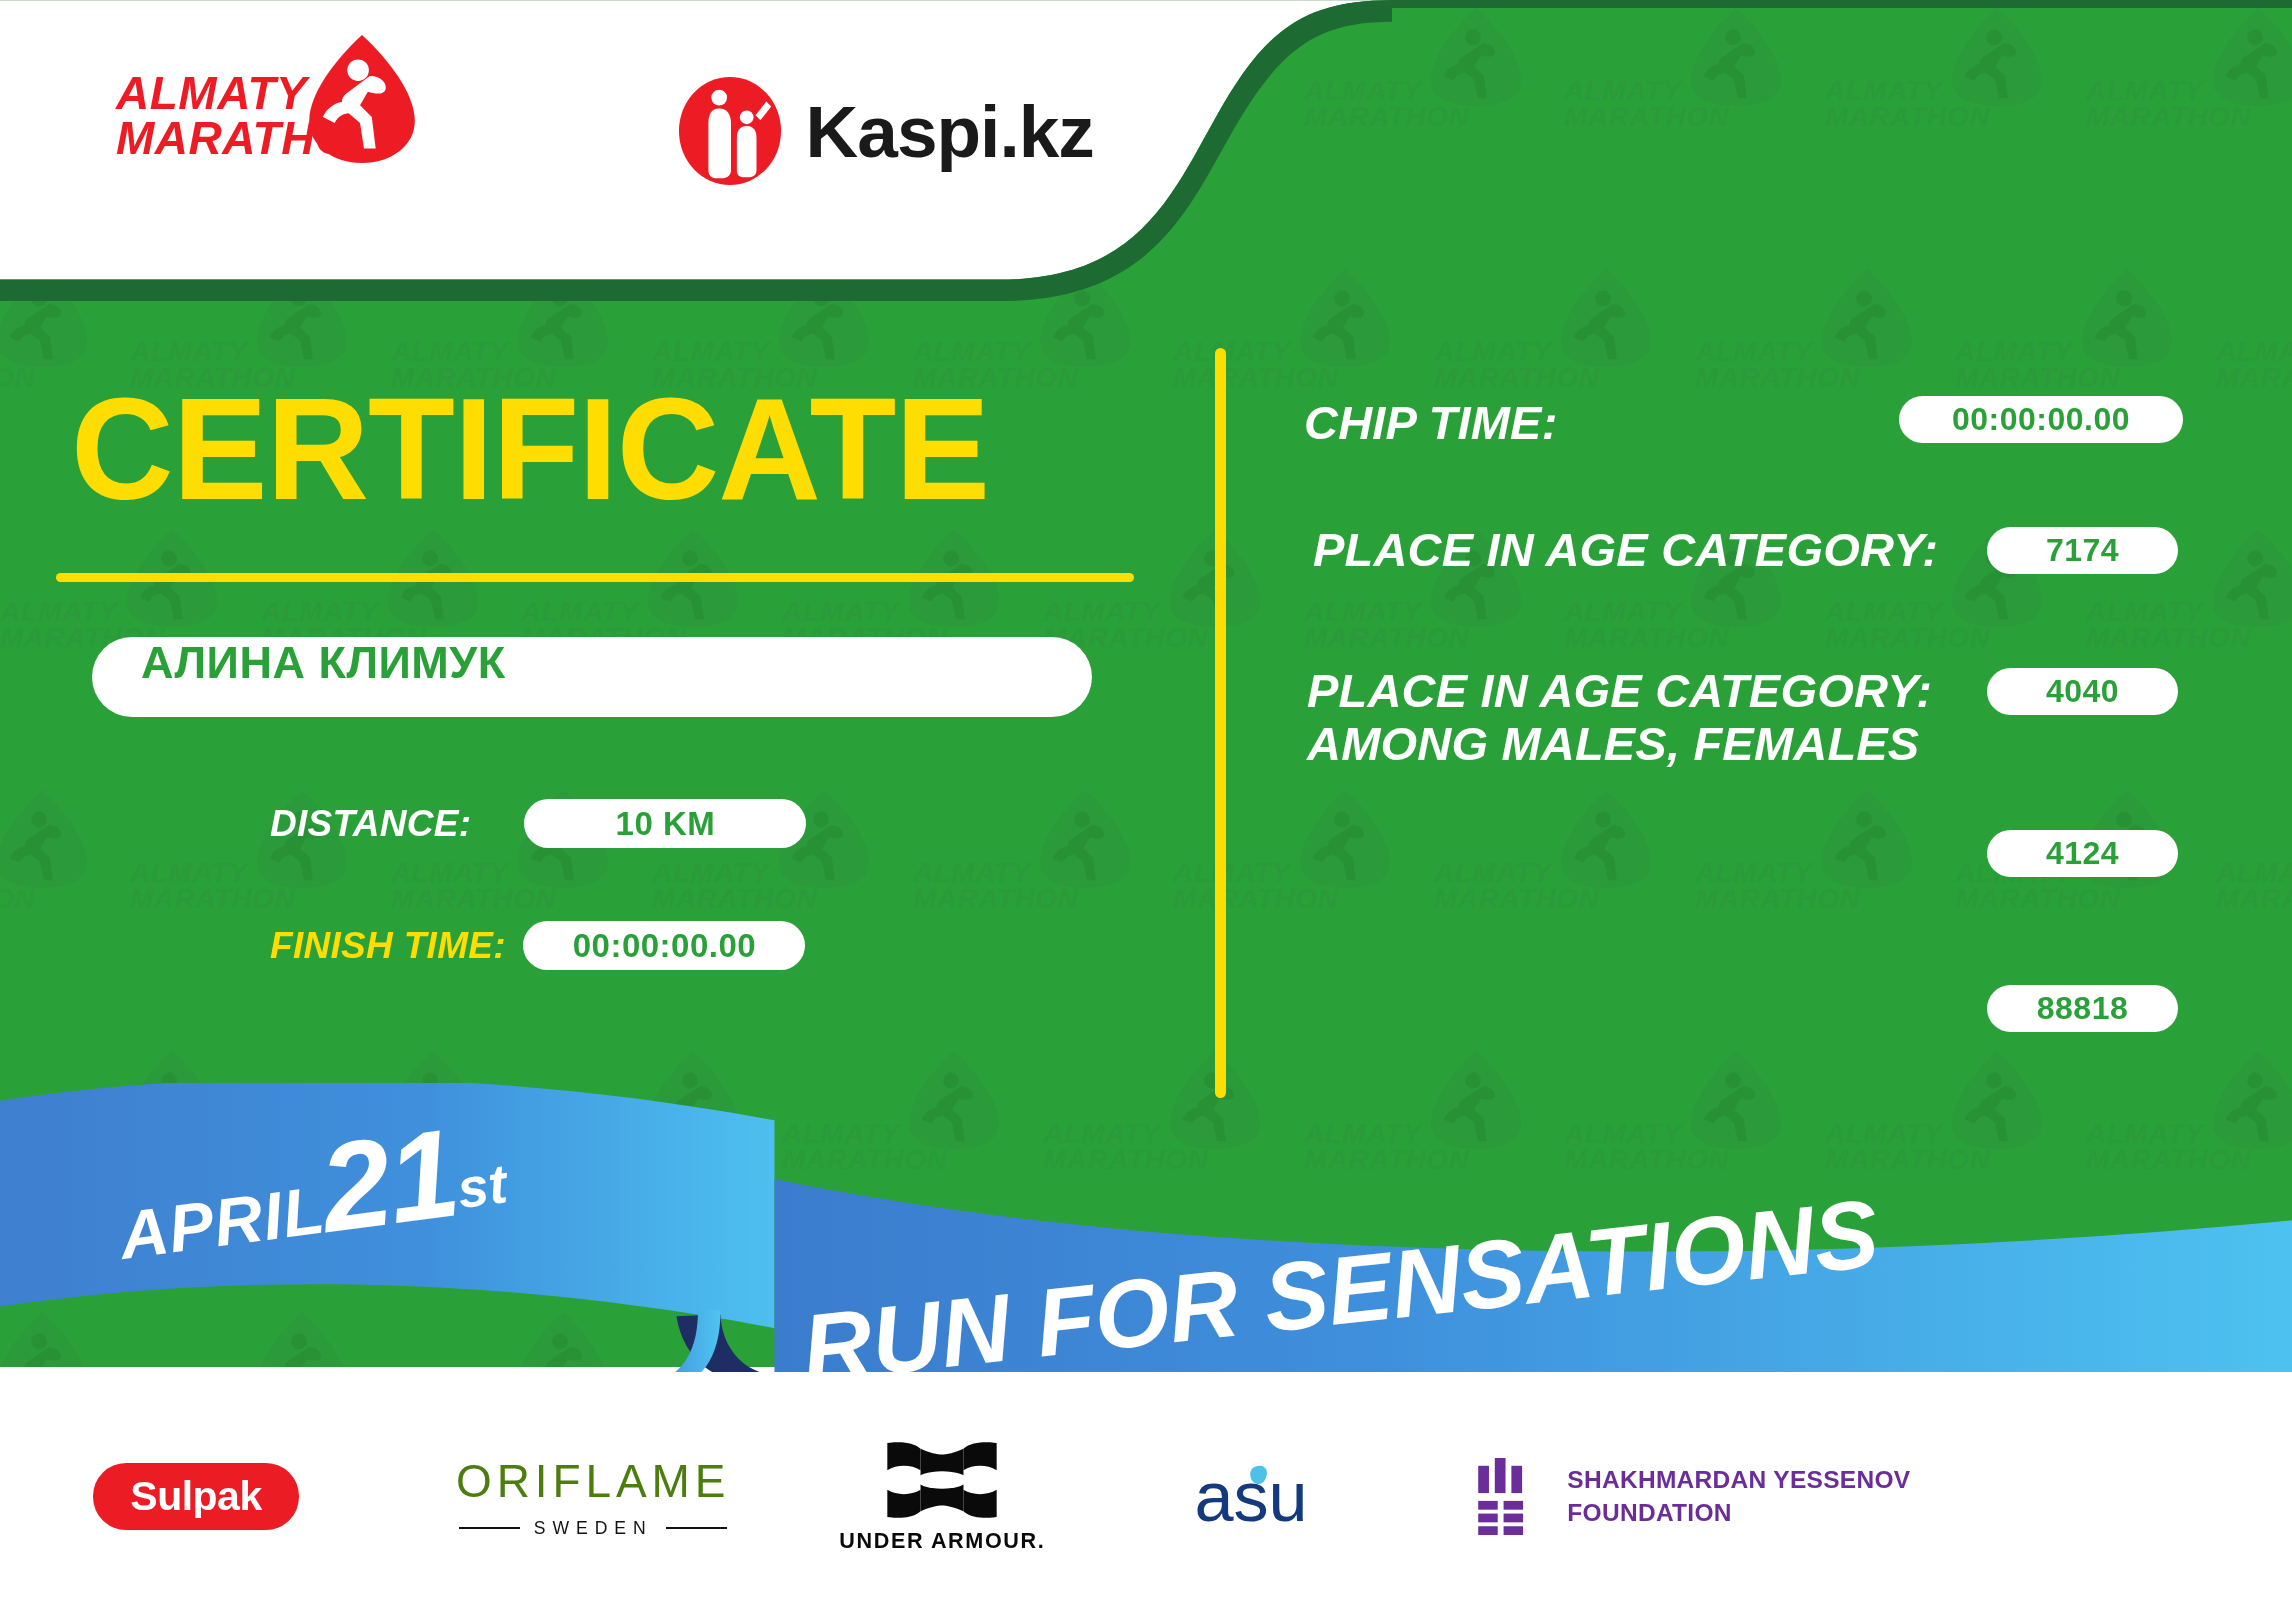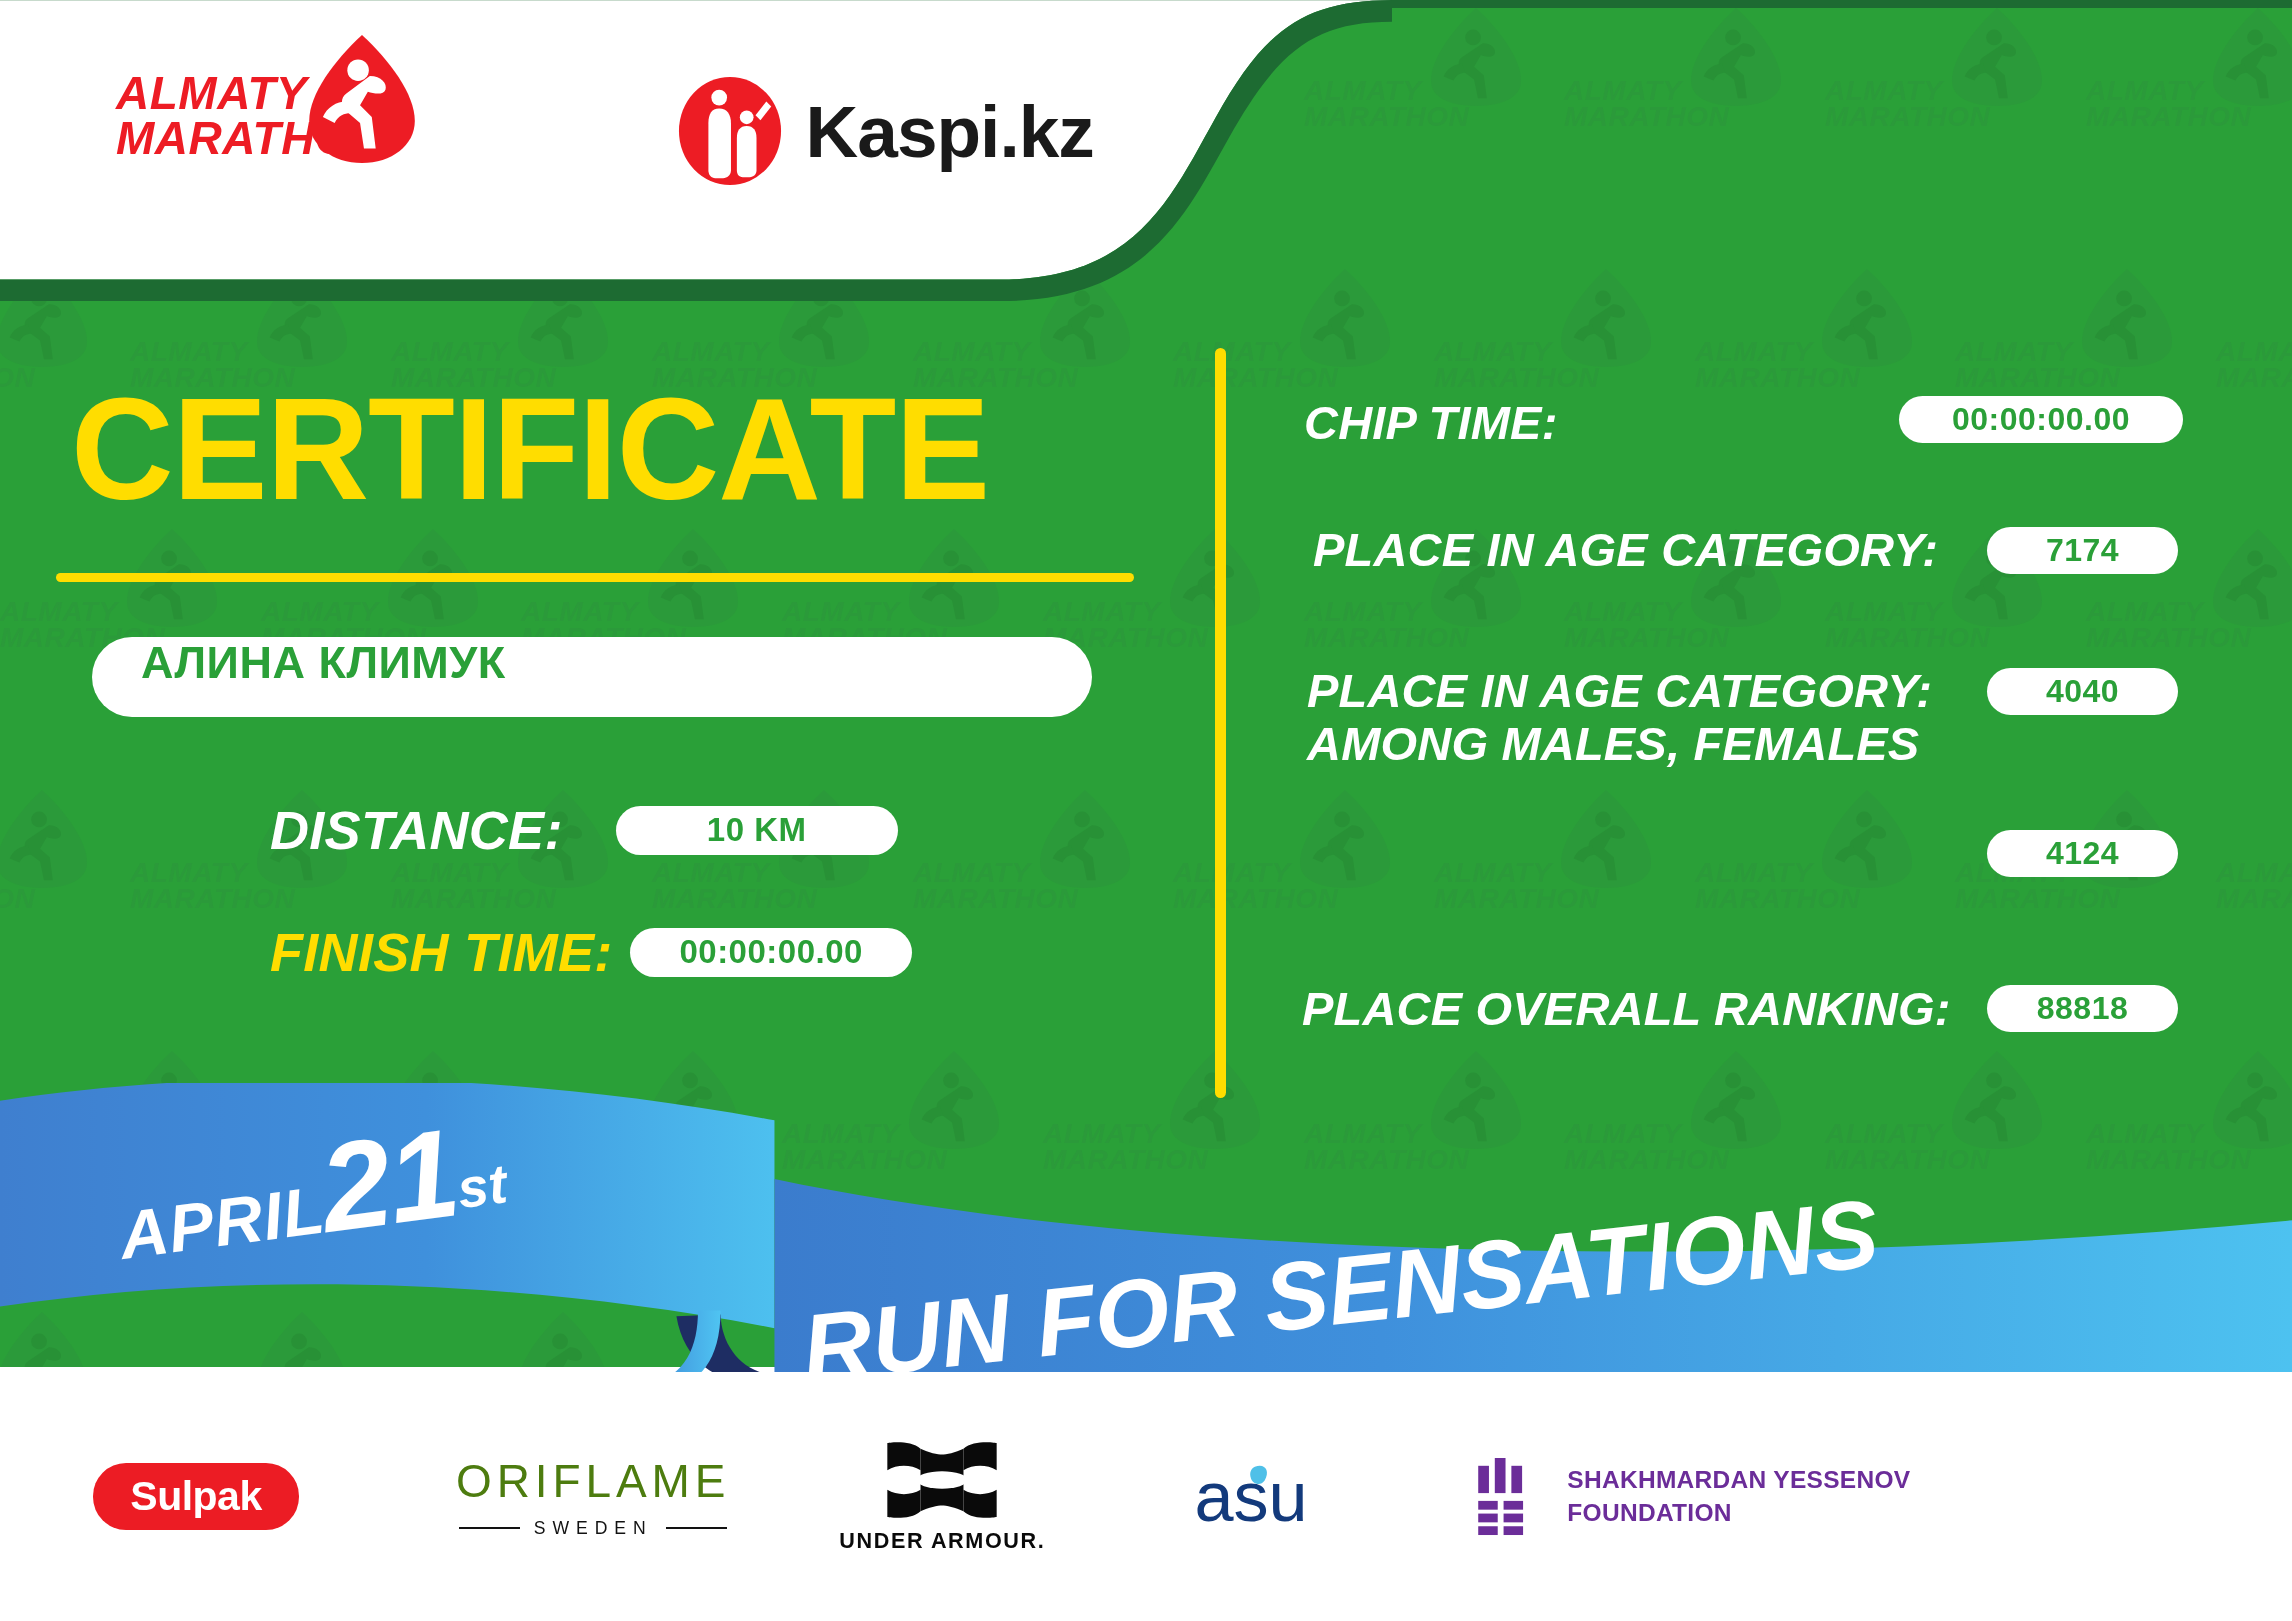--- a/index.html
+++ b/index.html
@@ -156,21 +156,21 @@
     font-size: 45px;
     letter-spacing: 0.5px;
     white-space: nowrap;
   }
 
   .kv-row { position: absolute; display: flex; align-items: center; }
   .kv-label {
     color: #ffffff;
     font-weight: 900;
     font-style: italic;
-    font-size: 54px;
+    font-size: 37px;
     letter-spacing: 0.3px;
     white-space: nowrap;
   }
   .kv-label.yellow { color: #ffdd00; }
   .kv-pill {
     height: 49px;
     background: #ffffff;
     border-radius: 24.5px;
     display: flex;
     align-items: center;
@@ -922,23 +922,20 @@
     <span class="stat-label">PLACE IN AGE CATEGORY:<br>AMONG MALES, FEMALES</span>
   </div>
   <div class="stat-pill" id="stat-2-pill">
     <span class="stat-value">4040</span>
   </div>
 
   <div class="stat-pill" id="stat-3-pill">
     <span class="stat-value">4124</span>
   </div>
 
-  <div class="stat" id="stat-4">
-    <span class="stat-label">PLACE OVERALL RANKING:</span>
-  </div>
   <div class="stat-pill" id="stat-4-pill">
     <span class="stat-value">88818</span>
   </div>
 
   <svg class="ribbon" viewBox="0 0 2339 310">
     <defs>
       <linearGradient id="gLeft" x1="0" y1="0" x2="1" y2="0">
         <stop offset="0%" stop-color="#3f7fcf"></stop>
         <stop offset="55%" stop-color="#3f90dc"></stop>
         <stop offset="100%" stop-color="#4dc0ef"></stop>

